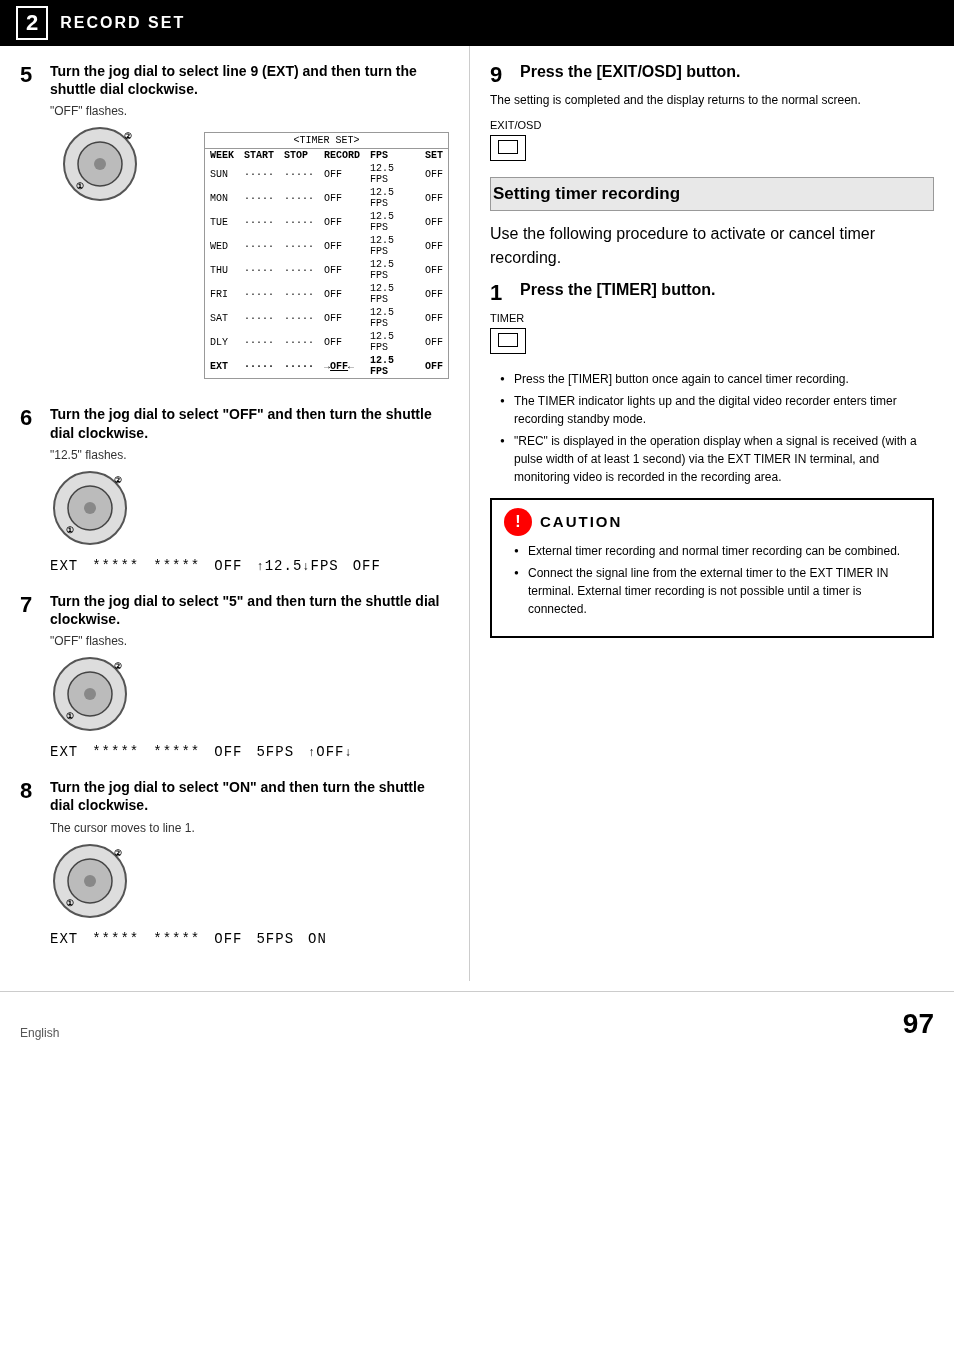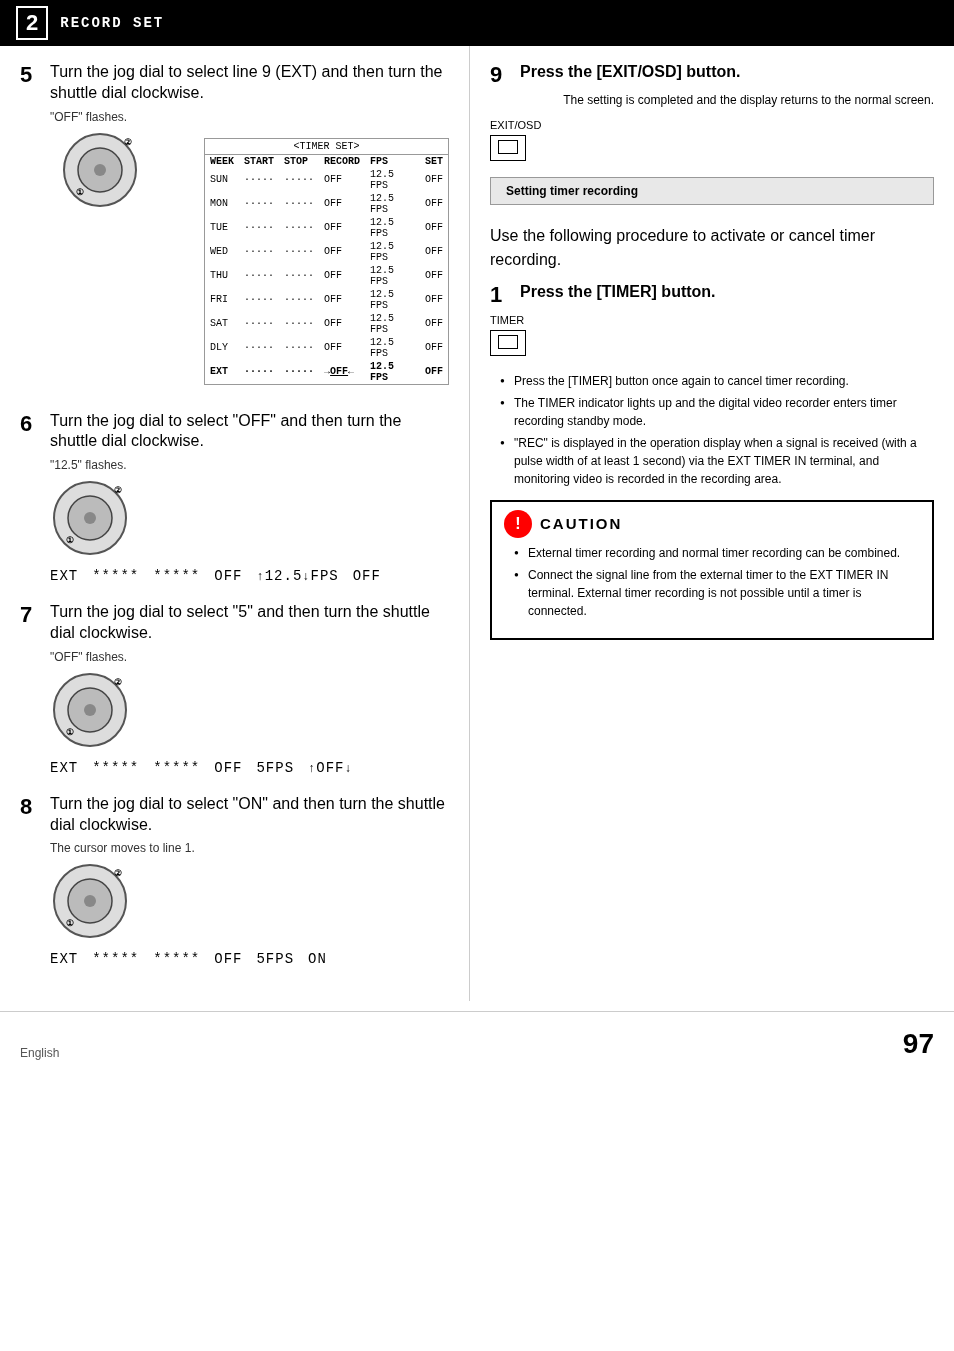--- a/index.html
+++ b/index.html
@@ -23,24 +23,23 @@
     }
     .page-header .chapter-num {
       background: #000;
       color: #fff;
       font-size: 22px;
       font-weight: bold;
       border: 2px solid #fff;
       padding: 2px 8px;
     }
     .page-header .chapter-title {
-      font-size: 14px;
+      font-size: 16px;
       font-weight: bold;
       letter-spacing: 2px;
-      font-family: Liberation Mono, monospace;
     }
 
     
     .content-area {
       display: flex;
       padding: 0;
     }
     .left-col {
       width: 470px;
       padding: 16px 20px;
@@ -59,22 +58,22 @@
       display: flex;
       gap: 8px;
       margin-bottom: 6px;
     }
     .step-num {
       font-size: 22px;
       font-weight: bold;
       min-width: 22px;
     }
     .step-title {
-      font-size: 16px;
-      font-weight: normal;
+      font-size: 14px;
+      font-weight: bold;
       line-height: 1.3;
     }
     .step-sub {
       font-size: 12px;
       margin-left: 30px;
       margin-bottom: 6px;
       color: #333;
     }
 
     
@@ -114,21 +113,20 @@
       margin: 10px 0 10px 30px;
       display: flex;
       align-items: center;
       gap: 14px;
       letter-spacing: 1px;
     }
     .section-desc {
       font-size: 12px;
       margin-bottom: 10px;
       line-height: 1.4;
-      text-align: right;
     }
 
     
     .button-illus {
       margin: 6px 0 14px 0;
       font-size: 11px;
     }
     .button-illus .label {
       font-size: 11px;
       font-family: Arial, sans-serif;
@@ -137,23 +135,23 @@
       width: 30px;
       height: 20px;
       border: 1.5px solid #000;
       display: inline-block;
     }
 
     
     .setting-box {
       background: #e8e8e8;
       border: 1px solid #999;
-      padding: 6px 15px;
-      margin-bottom: 19px;
-      font-size: 12px;
+      padding: 6px 2px;
+      margin-bottom: 11px;
+      font-size: 17px;
       font-weight: bold;
     }
 
     
     .sub-step {
       margin-bottom: 12px;
     }
     .sub-step-heading {
       display: flex;
       gap: 8px;

